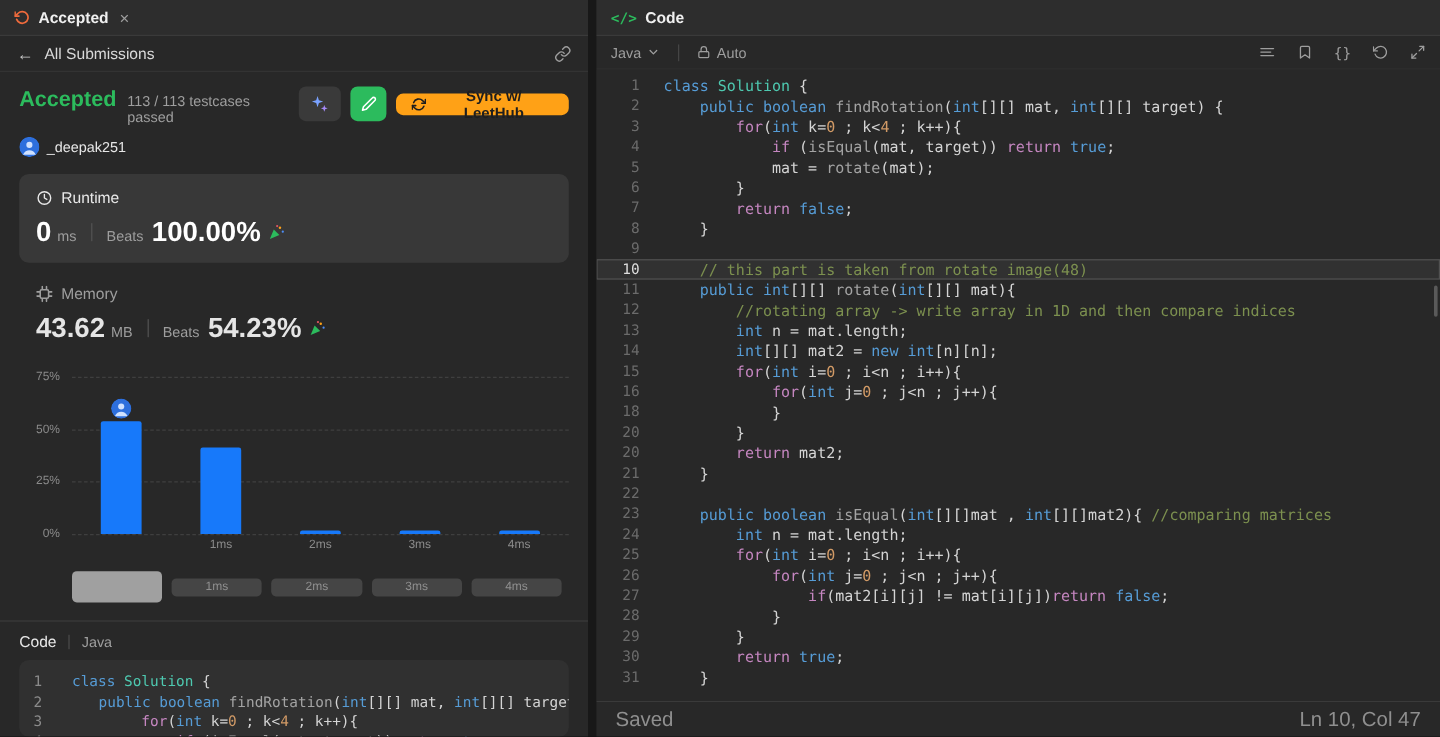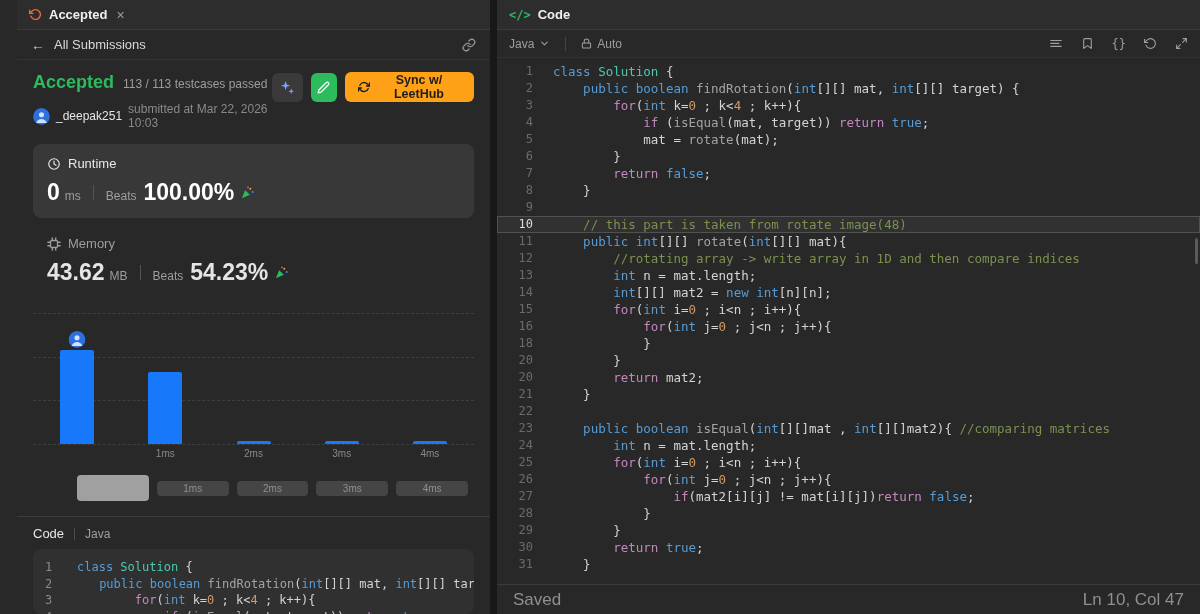--- a/index.html
+++ b/index.html
@@ -1,20 +1,20 @@
 <!DOCTYPE html>
 <html><head>
 <meta charset="utf-8">
 <style>
   * { margin:0; padding:0; box-sizing:border-box; }
   html,body { background:#101010; }
   body { font-family:"Liberation Sans", sans-serif; }
   .app { display:flex; width:1200px; height:614px; background:#181818; gap:7px; overflow:hidden; }
   .panel { background:#282828; display:flex; flex-direction:column; overflow:hidden; }
-  .panel.left { width:490px;padding-left:17px; }
+  .panel.left { width:490px; }
   .panel.right { flex:1; }
 
   
   .tabbar { height:30px; background:#2d2d2d; border-bottom:1px solid #3a3a3a; display:flex; align-items:center; padding:0 12px; gap:7px; flex:none; }
   .tab-title { font-size:13px; font-weight:700; color:#f0f0f0; }
   .close-x { color:#9e9e9e; font-size:14px; line-height:1; cursor:pointer; margin-left:2px; }
   .subnav { height:30px; border-bottom:1px solid #333; display:flex; align-items:center; padding:0 14px; gap:9px; flex:none; }
   .back-arrow { color:#c9c9c9; font-size:14px; }
   .subnav-label { color:#d9d9d9; font-size:13px; }
   .subnav .spacer { margin-left:auto; }
@@ -26,21 +26,21 @@
   .status-text { color:#2cbb5d; font-size:18px; font-weight:700; }
   .testcases { color:#9e9e9e; font-size:12px; }
   .submitted-line { margin-top:9px; display:flex; align-items:center; gap:6px; font-size:12px; }
   .avatar { width:17px; height:17px; border-radius:50%; overflow:hidden; flex:none; }
   .username { color:#e6e6e6; }
   .submitted-at { color:#8a8a8a; }
   .actions { display:flex; gap:8px; align-items:center; }
   .icon-btn { height:29px; border:none; border-radius:6px; display:flex; align-items:center; justify-content:center; cursor:pointer; }
   .sparkle-btn { width:36px; background:#3a3a3a; }
   .edit-btn { width:30px; background:#2cbb5d; }
-  .sync-btn { height:30px; background:#ffa116; border:none; border-radius:6px; display:flex; align-items:center; gap:7px; padding:0 13px; color:#1e1e1e; font-size:12.5px; font-weight:700; cursor:pointer; font-family:"Liberation Sans", sans-serif; }
+  .sync-btn { height:18px; background:#ffa116; border:none; border-radius:6px; display:flex; align-items:center; gap:7px; padding:0 13px; color:#1e1e1e; font-size:12.5px; font-weight:700; cursor:pointer; font-family:"Liberation Sans", sans-serif; }
 
   .runtime-card { margin-top:14px; background:#383838; border-radius:8px; padding:12px 14px; }
   .metric-head { display:flex; align-items:center; gap:7px; font-size:13px; color:#e8e8e8; }
   .metric-head.dim { color:#9e9e9e; }
   .metric-values { margin-top:8px; display:flex; align-items:baseline; }
   .metric-big { font-size:23px; font-weight:700; color:#ffffff; }
   .metric-big.dim { color:#e5e5e5; }
   .metric-unit { font-size:12px; color:#9e9e9e; margin-left:5px; }
   .v-sep { width:1px; height:15px; background:#545454; margin:0 12px; align-self:center; }
   .beats-label { font-size:12px; color:#9e9e9e; margin-right:7px; }
@@ -142,21 +142,20 @@
           </div>
           <div class="submitted-line">
             <span class="avatar">
               <svg class="icn" width="17" height="17" viewBox="0 0 24 24">
                   <circle cx="12" cy="12" r="12" fill="#2d6fdd"></circle>
                   <circle cx="12" cy="9.5" r="3.6" fill="#cfe1ff"></circle>
                   <path d="M4.5 21c1.5-3.7 4.4-5.3 7.5-5.3s6 1.6 7.5 5.3Z" fill="#cfe1ff"></path>
                 </svg>
             </span>
             <span class="username">_deepak251</span>
-            <span class="submitted-at">submitted at Mar 22, 2026 10:03</span>
           </div>
         </div>
         <div class="actions">
           <button class="icon-btn sparkle-btn">
             <svg class="icn" width="15" height="15" viewBox="0 0 16 16">
                 <path d="M6 1l1.2 3.8L11 6 7.2 7.2 6 11 4.8 7.2 1 6l3.8-1.2Z" fill="#7aa2ff"></path>
                 <path d="M12 9l.8 2.2L15 12l-2.2.8L12 15l-.8-2.2L9 12l2.2-.8Z" fill="#a78bfa"></path>
               </svg>
           </button>
           <button class="icon-btn edit-btn">
@@ -225,20 +224,26 @@
                 <path d="M2 14 L5.5 5.5 L10.5 10.5 Z" fill="#2cbb5d"></path>
                 <circle cx="11" cy="4" r="1.1" fill="#ffa116"></circle>
                 <circle cx="13.5" cy="7.5" r="1" fill="#4d8ef7"></circle>
                 <circle cx="8.5" cy="2.5" r="1" fill="#e25563"></circle>
               </svg>
           </span>
         </div>
       </div>
 
       <div class="chart">
+        <div class="chart-y" id="chart-ylabels">
+            <div class="ytick" style="top: 6.25%;">75%</div>
+            <div class="ytick" style="top: 37.5%;">50%</div>
+            <div class="ytick" style="top: 68.75%;">25%</div>
+            <div class="ytick" style="top: 100%;">0%</div>
+          </div>
         <div class="chart-main">
           <div class="chart-plot">
             <div id="chart-grid">
                 <div class="gridline" style="top: 6.25%;"></div>
                 <div class="gridline" style="top: 37.5%;"></div>
                 <div class="gridline" style="top: 68.75%;"></div>
                 <div class="gridline" style="top: 100%;"></div>
               </div>
             <div class="chart-bars" id="chart-bars">
                 <div class="bar-slot">

